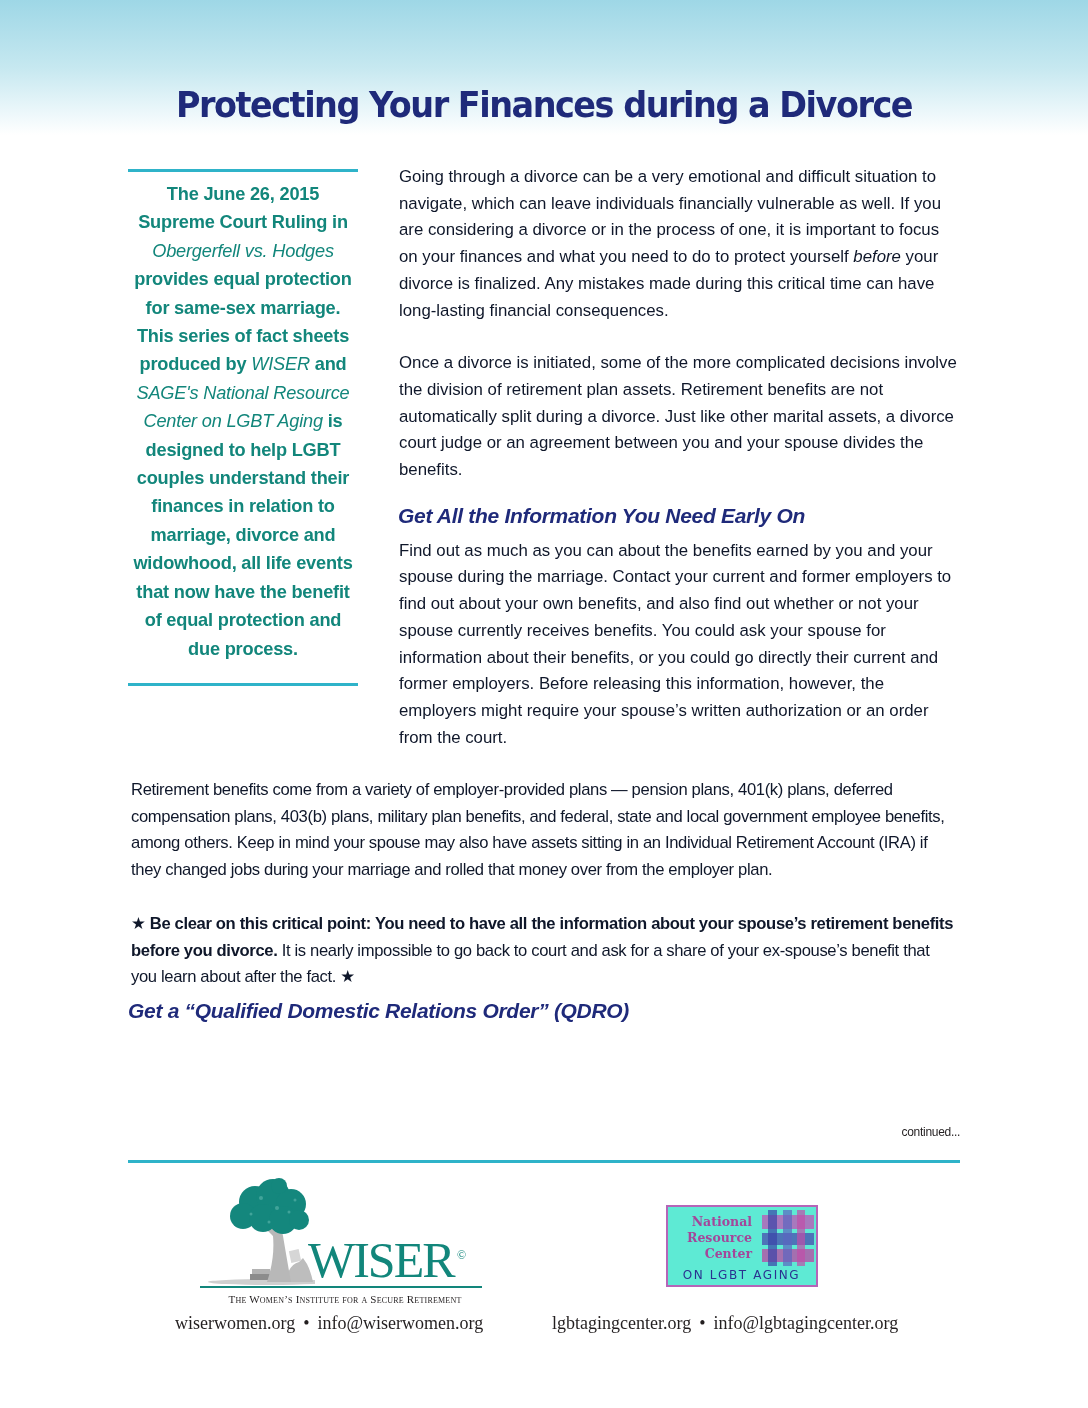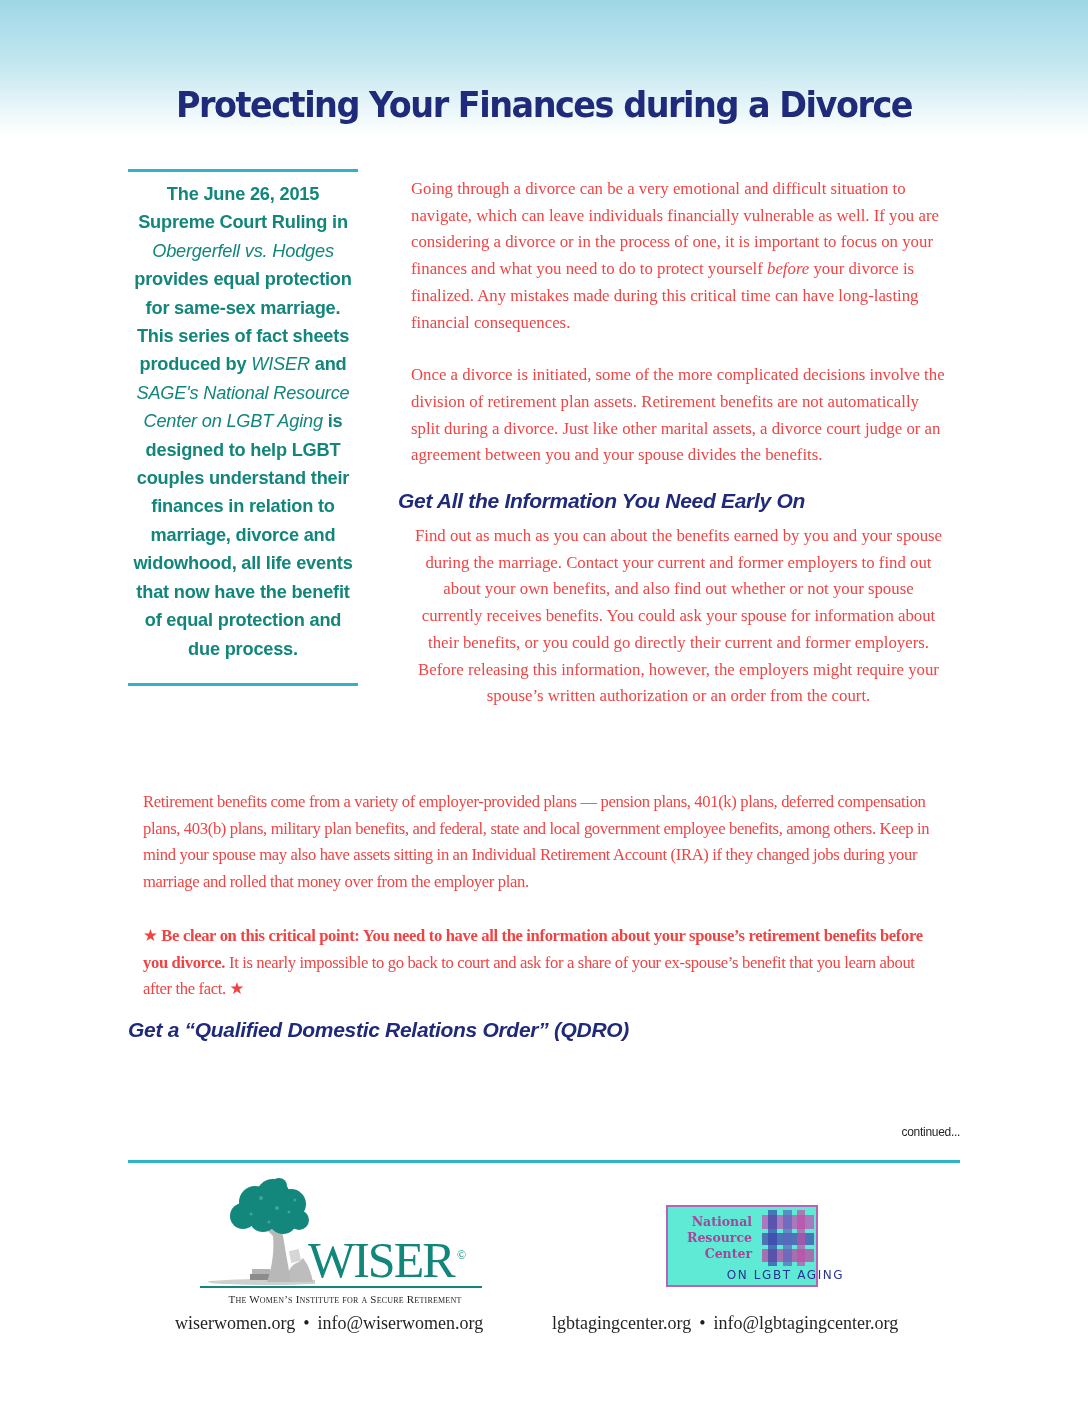--- a/index.html
+++ b/index.html
@@ -28,26 +28,26 @@
   .sidebar .rule.bottom { margin-top: 20px; }
   .sidebar-text {
     margin: 8px 0 0 0; text-align: center;
     font-family: "Liberation Sans", sans-serif; font-weight: bold;
     color: #12867b; font-size: 18.2px; line-height: 28.4px;
     letter-spacing: -0.2px;
   }
   .sidebar-text i { font-weight: normal; font-style: italic; }
   
   .body-text {
-    font-family: Liberation Serif, serif; font-size: 16.8px;
-    line-height: 26.7px; color: #ef4444; margin: 15px;
+    font-family: Liberation Sans, sans-serif; font-size: 16.8px;
+    line-height: 26.7px; color: #0f172a; margin: 3px;
   }
   .col-right { position: absolute; left: 396px; top: 161px; width: 565px; }
   .col-right p + p { margin-top: 26px; }
-  .col-right p.space-small { margin-top: 0; text-align: center; }
+  .col-right p.space-small { margin-top: 0; }
   .section-heading {
     font-family: "Liberation Sans", sans-serif; font-style: italic; font-weight: bold;
     font-size: 21px; color: #1f2a7a; letter-spacing: -0.3px; margin: 0;
   }
   .col-right .section-heading { margin-top: 20px; margin-bottom: 10px; margin-left: 2px; }
   .col-full { position: absolute; left: 128px; top: 774px; width: 834px; }
   .col-full .body-text { font-size: 16.6px; letter-spacing: -0.35px; }
   .col-full .callout { margin-top: 27px; }
   .callout b { font-weight: bold; }
   .col-full .section-heading { margin-top: 8px; margin-bottom: 12px; }
@@ -87,21 +87,20 @@
   }
   .nrc-name {
     position: absolute; left: 4px; top: 7px; width: 80px; text-align: right;
     font-family: "DejaVu Serif", serif; font-weight: bold; font-size: 12.5px;
     line-height: 16px; color: #a3479a;
   }
   .nrc-sub {
     position: absolute; left: 0; width: 147px; top: 61px; text-align: center;
     font-family: "DejaVu Sans", sans-serif; font-size: 12px; letter-spacing: 1.6px;
     color: #2b3290;
-    padding-left: 44px;
   }
   .nrc-weave { position: absolute; left: 94px; top: 3px; width: 52px; height: 56px; }
 </style>
 </head>
 <body>
 
 <div class="header-band"></div>
 <h1 class="page-title">Protecting Your Finances during a Divorce</h1>
 
 <aside class="sidebar">

